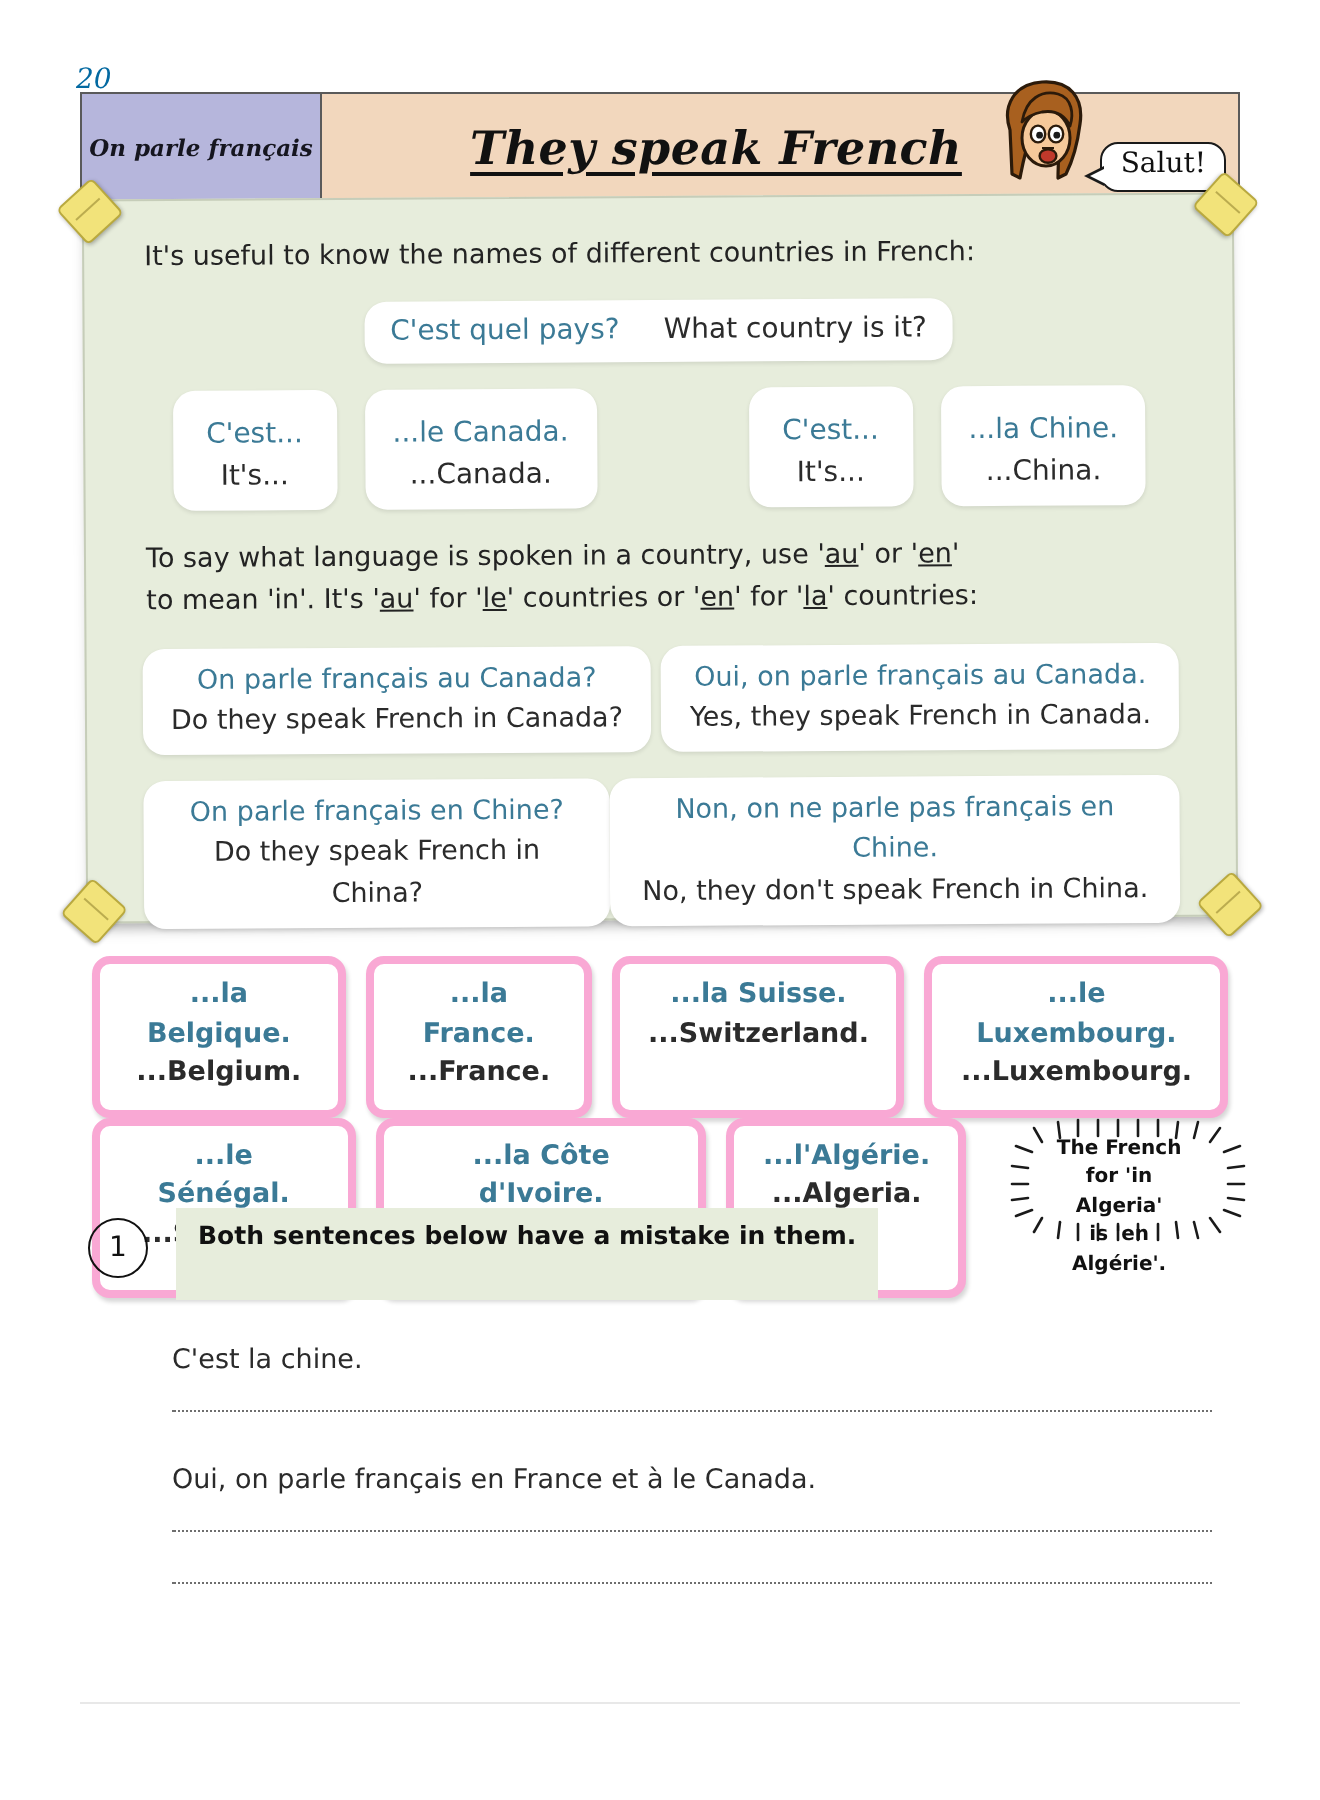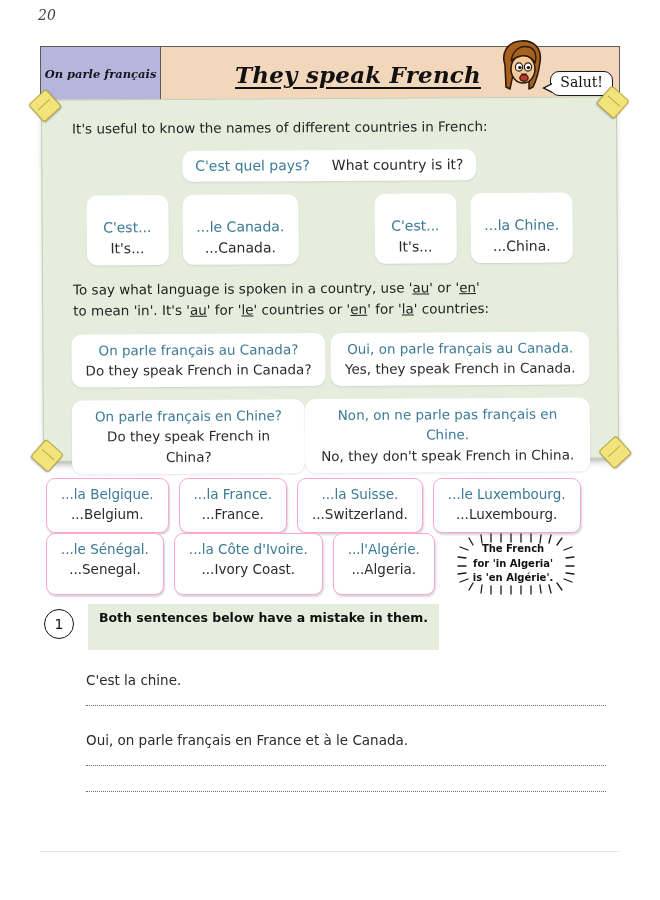--- a/index.html
+++ b/index.html
@@ -8,23 +8,23 @@
     background:#ffffff;
     font-family:"DejaVu Sans", sans-serif;
     color:#2b2b2b;
     position:relative;
     overflow:hidden;
   }
   .page{position:absolute;inset:0;}
 
   
   .page-number{
-    position:absolute;left:38px;top:7px;
+    position:absolute;left:38px;top:32px;
     font-family:"DejaVu Serif", serif;
-    font-style:italic;font-size:14px;color:#404040;
+    font-style:italic;font-size:14px;color:#0369a1;
   }
 
   
   .header{
     position:absolute;left:40px;top:46px;width:580px;height:56px;
     border:1px solid #5a5a5a;
     box-sizing:border-box;
     background:#f2d7bd;
     display:flex;align-items:stretch;
   }
@@ -113,44 +113,45 @@
     padding:5px 13px 6px;
     box-shadow:0 1px 2px rgba(0,0,0,.10);
     display:flex;align-items:center;
     text-align:center;line-height:1.45;
   }
   .chip .fr{color:#3b7a96;font-size:14px;}
   .chip .en{color:#2b2b2b;font-size:14px;}
   .chip-inline{gap:22px;}
 
   .row2{display:flex;justify-content:center;gap:14px;margin-top:13px;}
-  .row2 .chip{flex-direction:column;min-width:54px;padding:22px 14px 7px;}
+  .row2 .chip{flex-direction:column;min-width:54px;padding:12px 14px 7px;}
   .row2 .spacer{width:48px;}
 
   .qa-row{display:flex;justify-content:space-between;margin-top:13px;padding:0 6px;}
   .qa{
     background:#ffffff;border-radius:11px;
     padding:6px 14px 7px;
     box-shadow:0 1px 2px rgba(0,0,0,.10);
     text-align:center;line-height:1.5;
   }
   .qa .fr{display:block;color:#3b7a96;font-size:13.5px;}
   .qa .en{display:block;color:#2b2b2b;font-size:13.5px;}
 
   
   .countries{position:absolute;left:46px;top:478px;width:568px;}
   .crow{display:flex;gap:10px;align-items:stretch;}
   .crow.second{}
   .cbox{
     background:#ffffff;
-    border:1px solid #f9a8d4;
+    border:4px solid #f9a8d4;
     border-radius:9px;
     padding:6px 14px 8px;
     text-align:center;line-height:1.45;
     box-shadow:1px 2px 2px rgba(0,0,0,.16);
+    font-weight:bold;
   }
   .cbox .fr{display:block;color:#3b7a96;font-size:13.5px;}
   .cbox .en{display:block;color:#2b2b2b;font-size:13.5px;}
 
   
   .tip{
     position:relative;margin-left:12px;
     padding:9px 16px;
     text-align:center;
     font-family:"DejaVu Sans", sans-serif;

